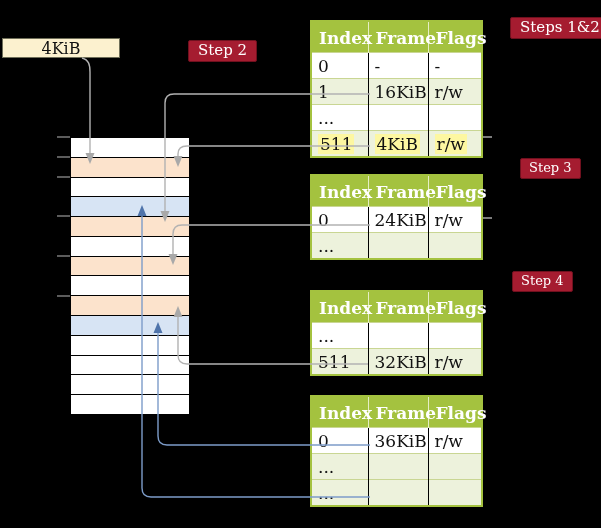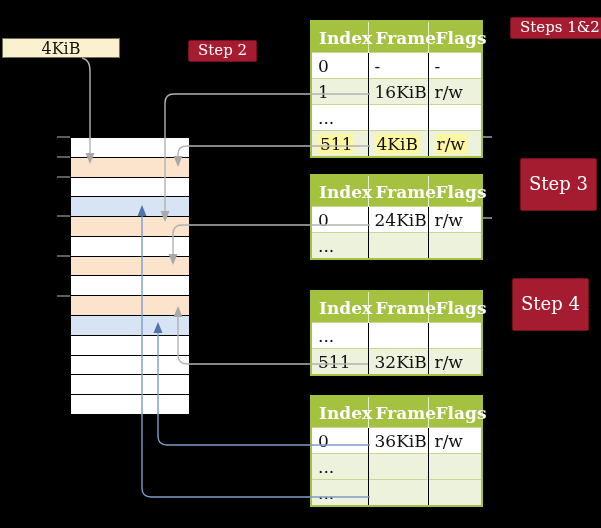--- a/index.html
+++ b/index.html
@@ -7,25 +7,25 @@
          font-family:"DejaVu Serif", serif;}
   
   .legend-box{position:absolute;left:2px;top:38px;width:118px;height:20px;
     background:#fcf1cf;border:1px solid #6e6e58;box-sizing:border-box;
     display:flex;align-items:center;justify-content:center;
     font-size:16px;color:#111;}
   
   .step-label{position:absolute;background:#a51c30;color:#fff;
     border:1px solid #70101e;border-radius:2px;box-sizing:border-box;
     padding:1px 9px 2px 9px;font-size:15px;line-height:1.15;white-space:nowrap;}
-  .step-label.small{font-size:18px;padding:15px 8px;}
+  .step-label.small{font-size:13px;padding:2px 8px;}
   .lbl-step0{left:188px;top:40px;}
   .lbl-steps12{left:510px;top:17px;}
   .lbl-step3{left:520px;top:158px;}
-  .lbl-step4{left:512px;top:278px;}
+  .lbl-step4{left:512px;top:271px;}
   
   .memory-col{position:absolute;left:70px;top:137px;width:120px;height:278px;
     box-sizing:border-box;border:1px solid #000;display:flex;flex-direction:column;
     background:#fff;}
   .mframe{flex:1 1 0;border-bottom:1px solid #000;}
   .mframe:last-child{border-bottom:none;}
   .frame-white{background:#ffffff;}
   .frame-orange{background:#fce3cc;}
   .frame-blue{background:#d7e4f4;}
   

